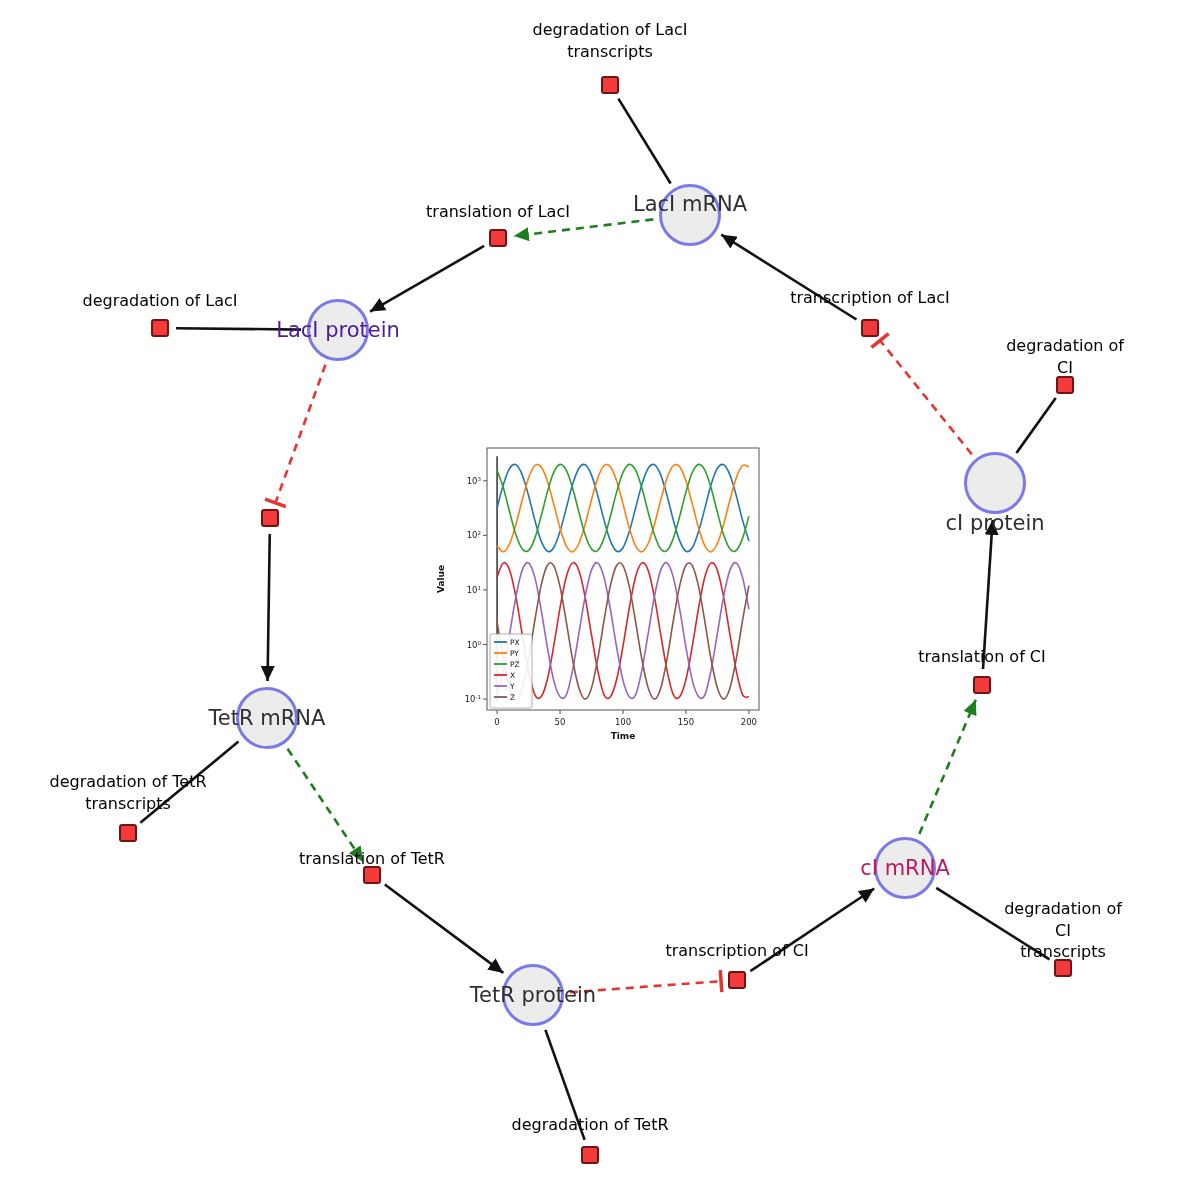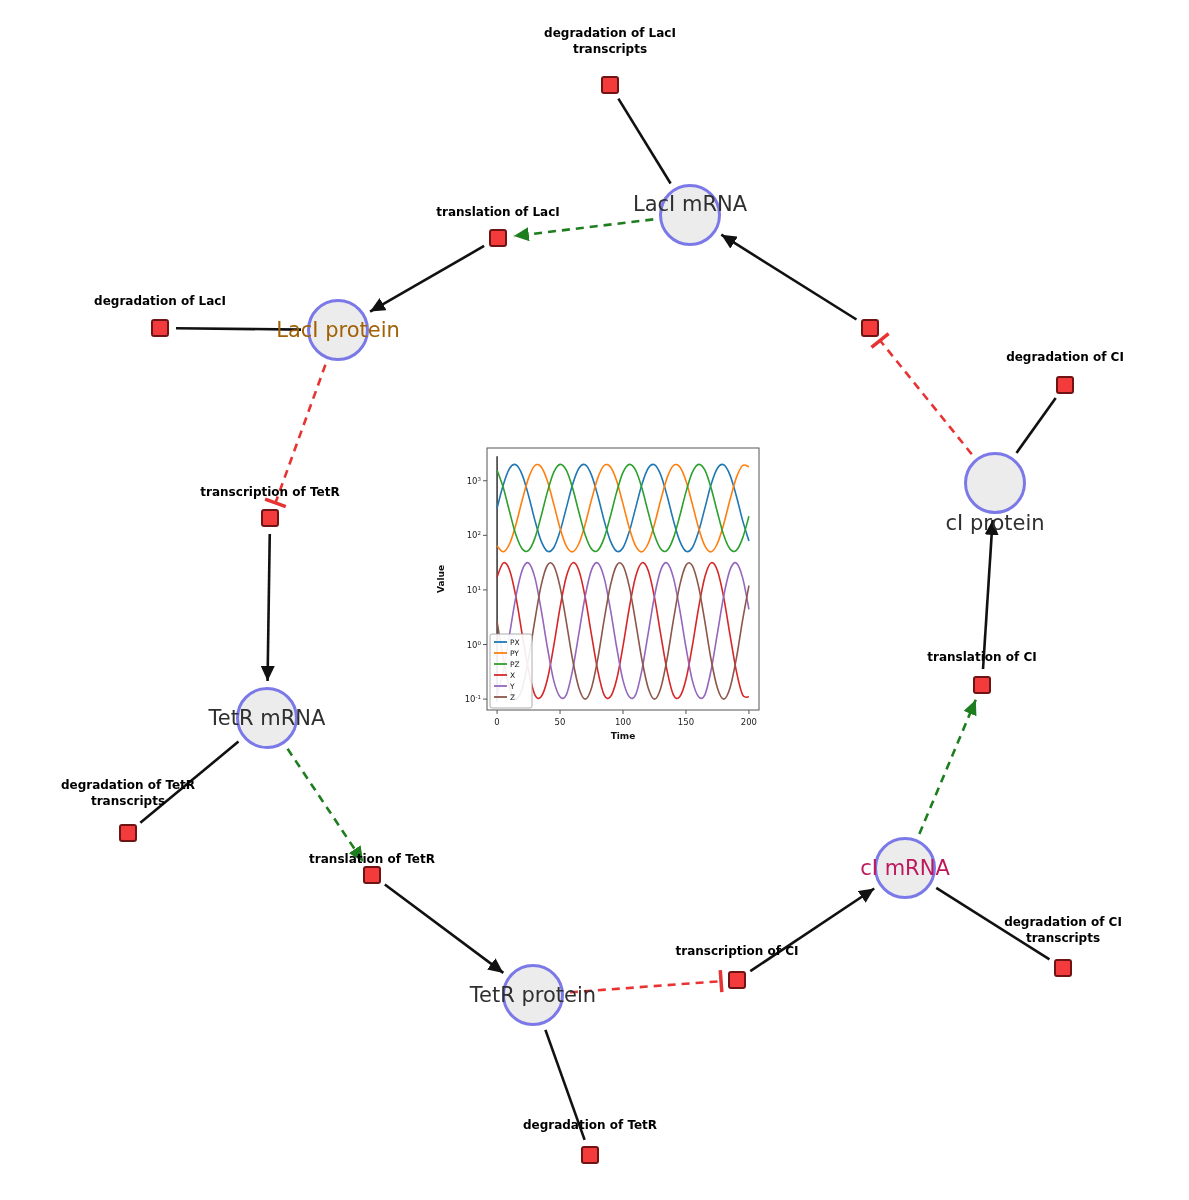--- a/index.html
+++ b/index.html
@@ -7,21 +7,21 @@
   #canvas{position:relative;width:1189px;height:1200px;background:#fff;}
   #edge-layer{position:absolute;left:0;top:0;z-index:1;}
   #nodes{position:absolute;left:0;top:0;width:100%;height:100%;z-index:2;pointer-events:none;}
   #nodes > *{pointer-events:auto;}
   .species{position:absolute;width:62px;height:62px;border-radius:50%;
            background:#ececec;border:3px solid #7b79e8;box-sizing:border-box;}
   .slabel{position:absolute;transform:translate(-50%,-50%);font-size:21px;color:#2f2f2f;
           white-space:nowrap;z-index:3;}
   .reaction{position:absolute;width:18px;height:18px;background:#f43b3b;
             border:2.5px solid #6e1414;border-radius:3px;box-sizing:border-box;}
-  .rlabel{position:absolute;transform:translate(-50%,-50%);font-weight:700;font-size:12px;
+  .rlabel{position:absolute;transform:translate(-50%,-50%);font-weight:400;font-size:16px;
           color:#000;white-space:pre-line;text-align:center;line-height:1.35;z-index:3;}
   #chart{position:absolute;left:431px;top:438px;width:338px;height:318px;z-index:4;background:#fff;}
   .tick-label{font-size:8.5px;fill:#222;font-family:"DejaVu Sans",sans-serif;}
   .axis-label{font-size:9px;font-weight:700;fill:#111;font-family:"DejaVu Sans",sans-serif;}
   .legend-label{font-size:7.5px;fill:#111;font-family:"DejaVu Sans",sans-serif;}
 </style>
 </head>
 <body>
 
 <div id="canvas">
@@ -53,39 +53,39 @@
       <line x1="265.09803882321546" y1="499.2124834897931" x2="285.7863157897266" y2="506.69547728619074" stroke="#e83333" stroke-width="3.5"></line>
       <line x1="971.7731593059781" y1="454.1987175394128" x2="880.0440392190366" y2="340.45460863160525" stroke="#e83333" stroke-width="2.6" stroke-dasharray="8 6"></line>
       <line x1="888.6065826532651" y1="333.54933166851765" x2="871.481495784808" y2="347.35988559469286" stroke="#e83333" stroke-width="3.5"></line>
       <line x1="569.9003821357425" y1="992.286736607666" x2="721.0430779953546" y2="981.1733030885769" stroke="#e83333" stroke-width="2.6" stroke-dasharray="8 6"></line>
       <line x1="721.8497238687512" y1="992.1436869667706" x2="720.2364321219579" y2="970.2029192103831" stroke="#e83333" stroke-width="3.5"></line>
     </svg>
   <div id="nodes">
       <div class="species" style="left: 659px; top: 184px; background: rgb(236, 236, 236); border-color: rgb(123, 121, 232);"></div>
       <div class="slabel" style="left: 690px; top: 204px; color: rgb(47, 47, 47);">LacI mRNA</div>
       <div class="species" style="left: 307px; top: 299px; background: rgb(236, 236, 236); border-color: rgb(123, 121, 232);"></div>
-      <div class="slabel" style="left: 338px; top: 330px; color: #a16207;">LacI protein</div>
+      <div class="slabel" style="left: 338px; top: 330px; color: #4c1d95;">LacI protein</div>
       <div class="species" style="left: 236px; top: 687px; background: rgb(236, 236, 236); border-color: rgb(123, 121, 232);"></div>
       <div class="slabel" style="left: 267px; top: 718px; color: rgb(47, 47, 47);">TetR mRNA</div>
       <div class="species" style="left: 502px; top: 964px; background: rgb(236, 236, 236); border-color: rgb(123, 121, 232);"></div>
       <div class="slabel" style="left: 533px; top: 995px; color: rgb(47, 47, 47);">TetR protein</div>
       <div class="species" style="left: 874px; top: 837px; background: rgb(236, 236, 236); border-color: rgb(123, 121, 232);"></div>
       <div class="slabel" style="left: 905px; top: 868px; color: #be185d;">cI mRNA</div>
       <div class="species" style="left: 964px; top: 452px; background: rgb(236, 236, 236); border-color: rgb(123, 121, 232);"></div>
       <div class="slabel" style="left: 995px; top: 483px; color: rgb(47, 47, 47); margin-top: 40px;">cI protein</div>
       <div class="reaction" style="left: 601px; top: 76px; background: rgb(244, 59, 59); border-color: rgb(110, 20, 20);"></div>
       <div class="rlabel" style="left: 610px; top: 41px; color: rgb(0, 0, 0);">degradation of LacI
 transcripts</div>
       <div class="reaction" style="left: 489px; top: 229px; background: rgb(244, 59, 59); border-color: rgb(110, 20, 20);"></div>
       <div class="rlabel" style="left: 498px; top: 212px; color: rgb(0, 0, 0); text-align: right;">translation of LacI</div>
       <div class="reaction" style="left: 861px; top: 319px; background: rgb(244, 59, 59); border-color: rgb(110, 20, 20);"></div>
+      <div class="rlabel" style="left: 870px; top: 298px; color: rgb(0, 0, 0);">transcription of LacI</div>
       <div class="reaction" style="left: 151px; top: 319px; background: rgb(244, 59, 59); border-color: rgb(110, 20, 20);"></div>
       <div class="rlabel" style="left: 160px; top: 301px; color: rgb(0, 0, 0);">degradation of LacI</div>
       <div class="reaction" style="left: 261px; top: 509px; background: rgb(244, 59, 59); border-color: rgb(110, 20, 20);"></div>
-      <div class="rlabel" style="left: 270px; top: 492px; color: rgb(0, 0, 0);">transcription of TetR</div>
       <div class="reaction" style="left: 1056px; top: 376px; background: rgb(244, 59, 59); border-color: rgb(110, 20, 20);"></div>
       <div class="rlabel" style="left: 1065px; top: 357px; color: rgb(0, 0, 0);">degradation of CI</div>
       <div class="reaction" style="left: 973px; top: 676px; background: rgb(244, 59, 59); border-color: rgb(110, 20, 20);"></div>
       <div class="rlabel" style="left: 982px; top: 657px; color: rgb(0, 0, 0);">translation of CI</div>
       <div class="reaction" style="left: 119px; top: 824px; background: rgb(244, 59, 59); border-color: rgb(110, 20, 20);"></div>
       <div class="rlabel" style="left: 128px; top: 793px; color: rgb(0, 0, 0);">degradation of TetR
 transcripts</div>
       <div class="reaction" style="left: 363px; top: 866px; background: rgb(244, 59, 59); border-color: rgb(110, 20, 20);"></div>
       <div class="rlabel" style="left: 372px; top: 847px; color: rgb(0, 0, 0); margin-top: 12px;">translation of TetR</div>
       <div class="reaction" style="left: 728px; top: 971px; background: rgb(244, 59, 59); border-color: rgb(110, 20, 20);"></div>

